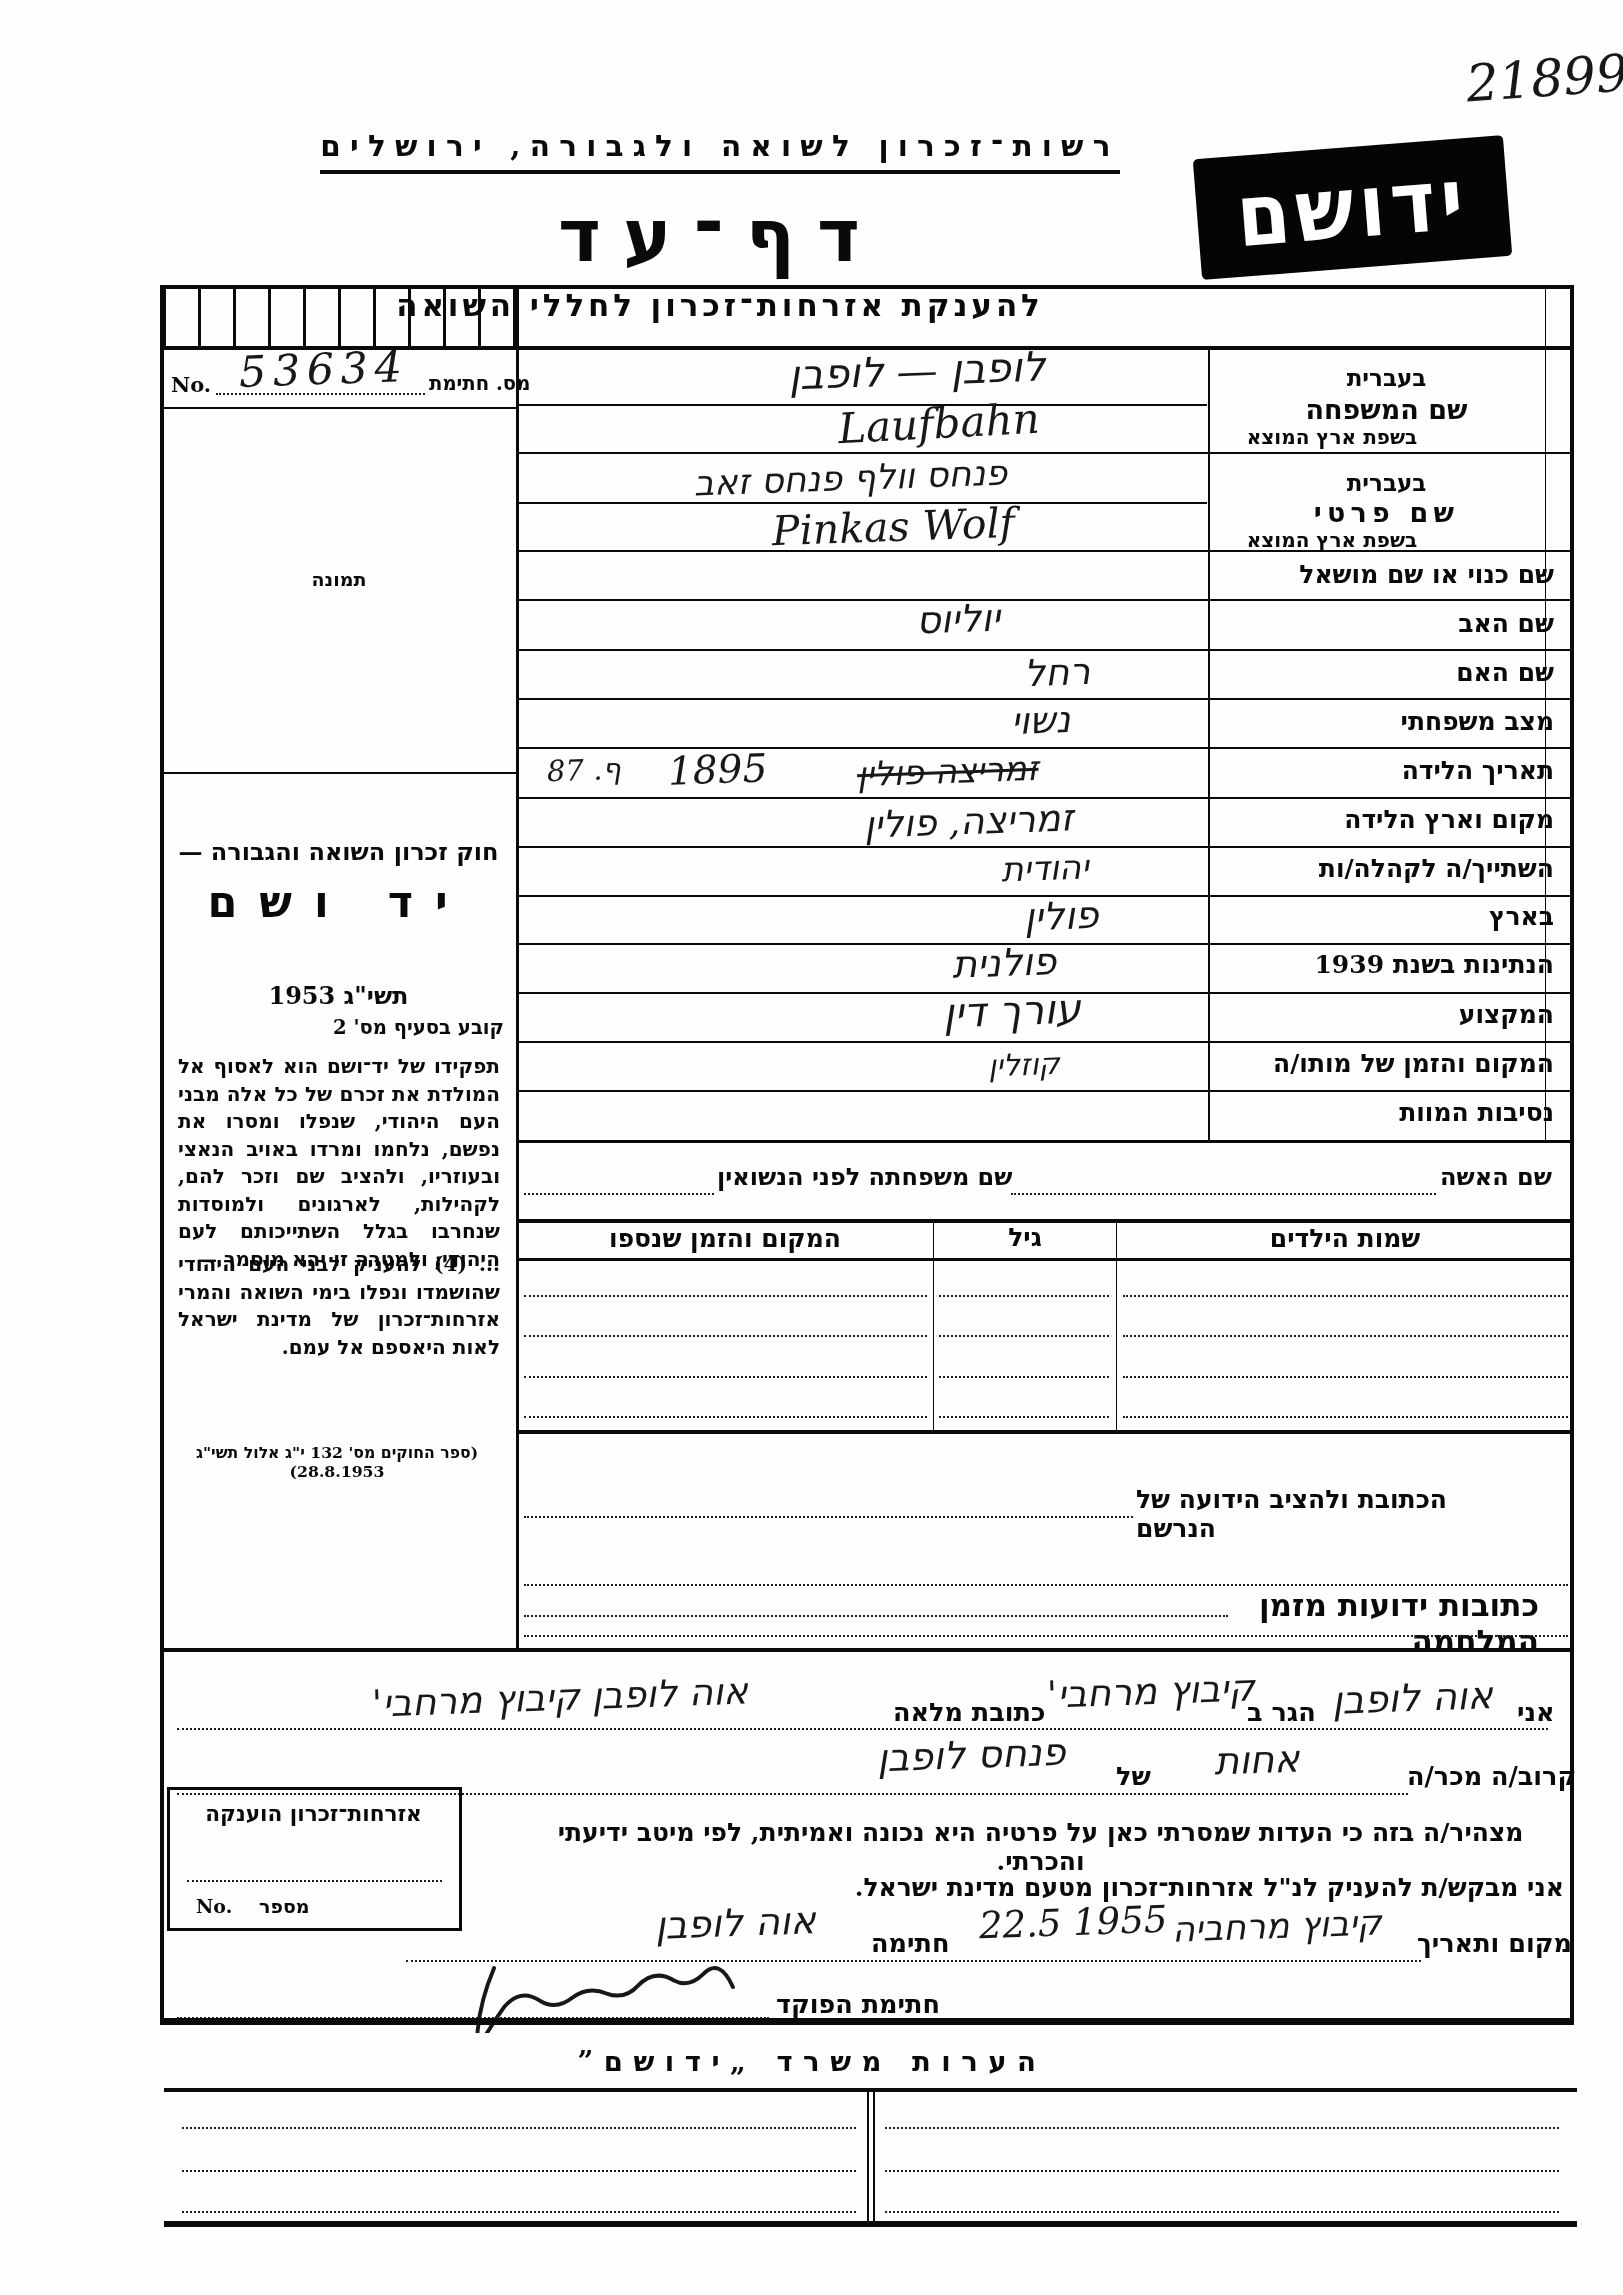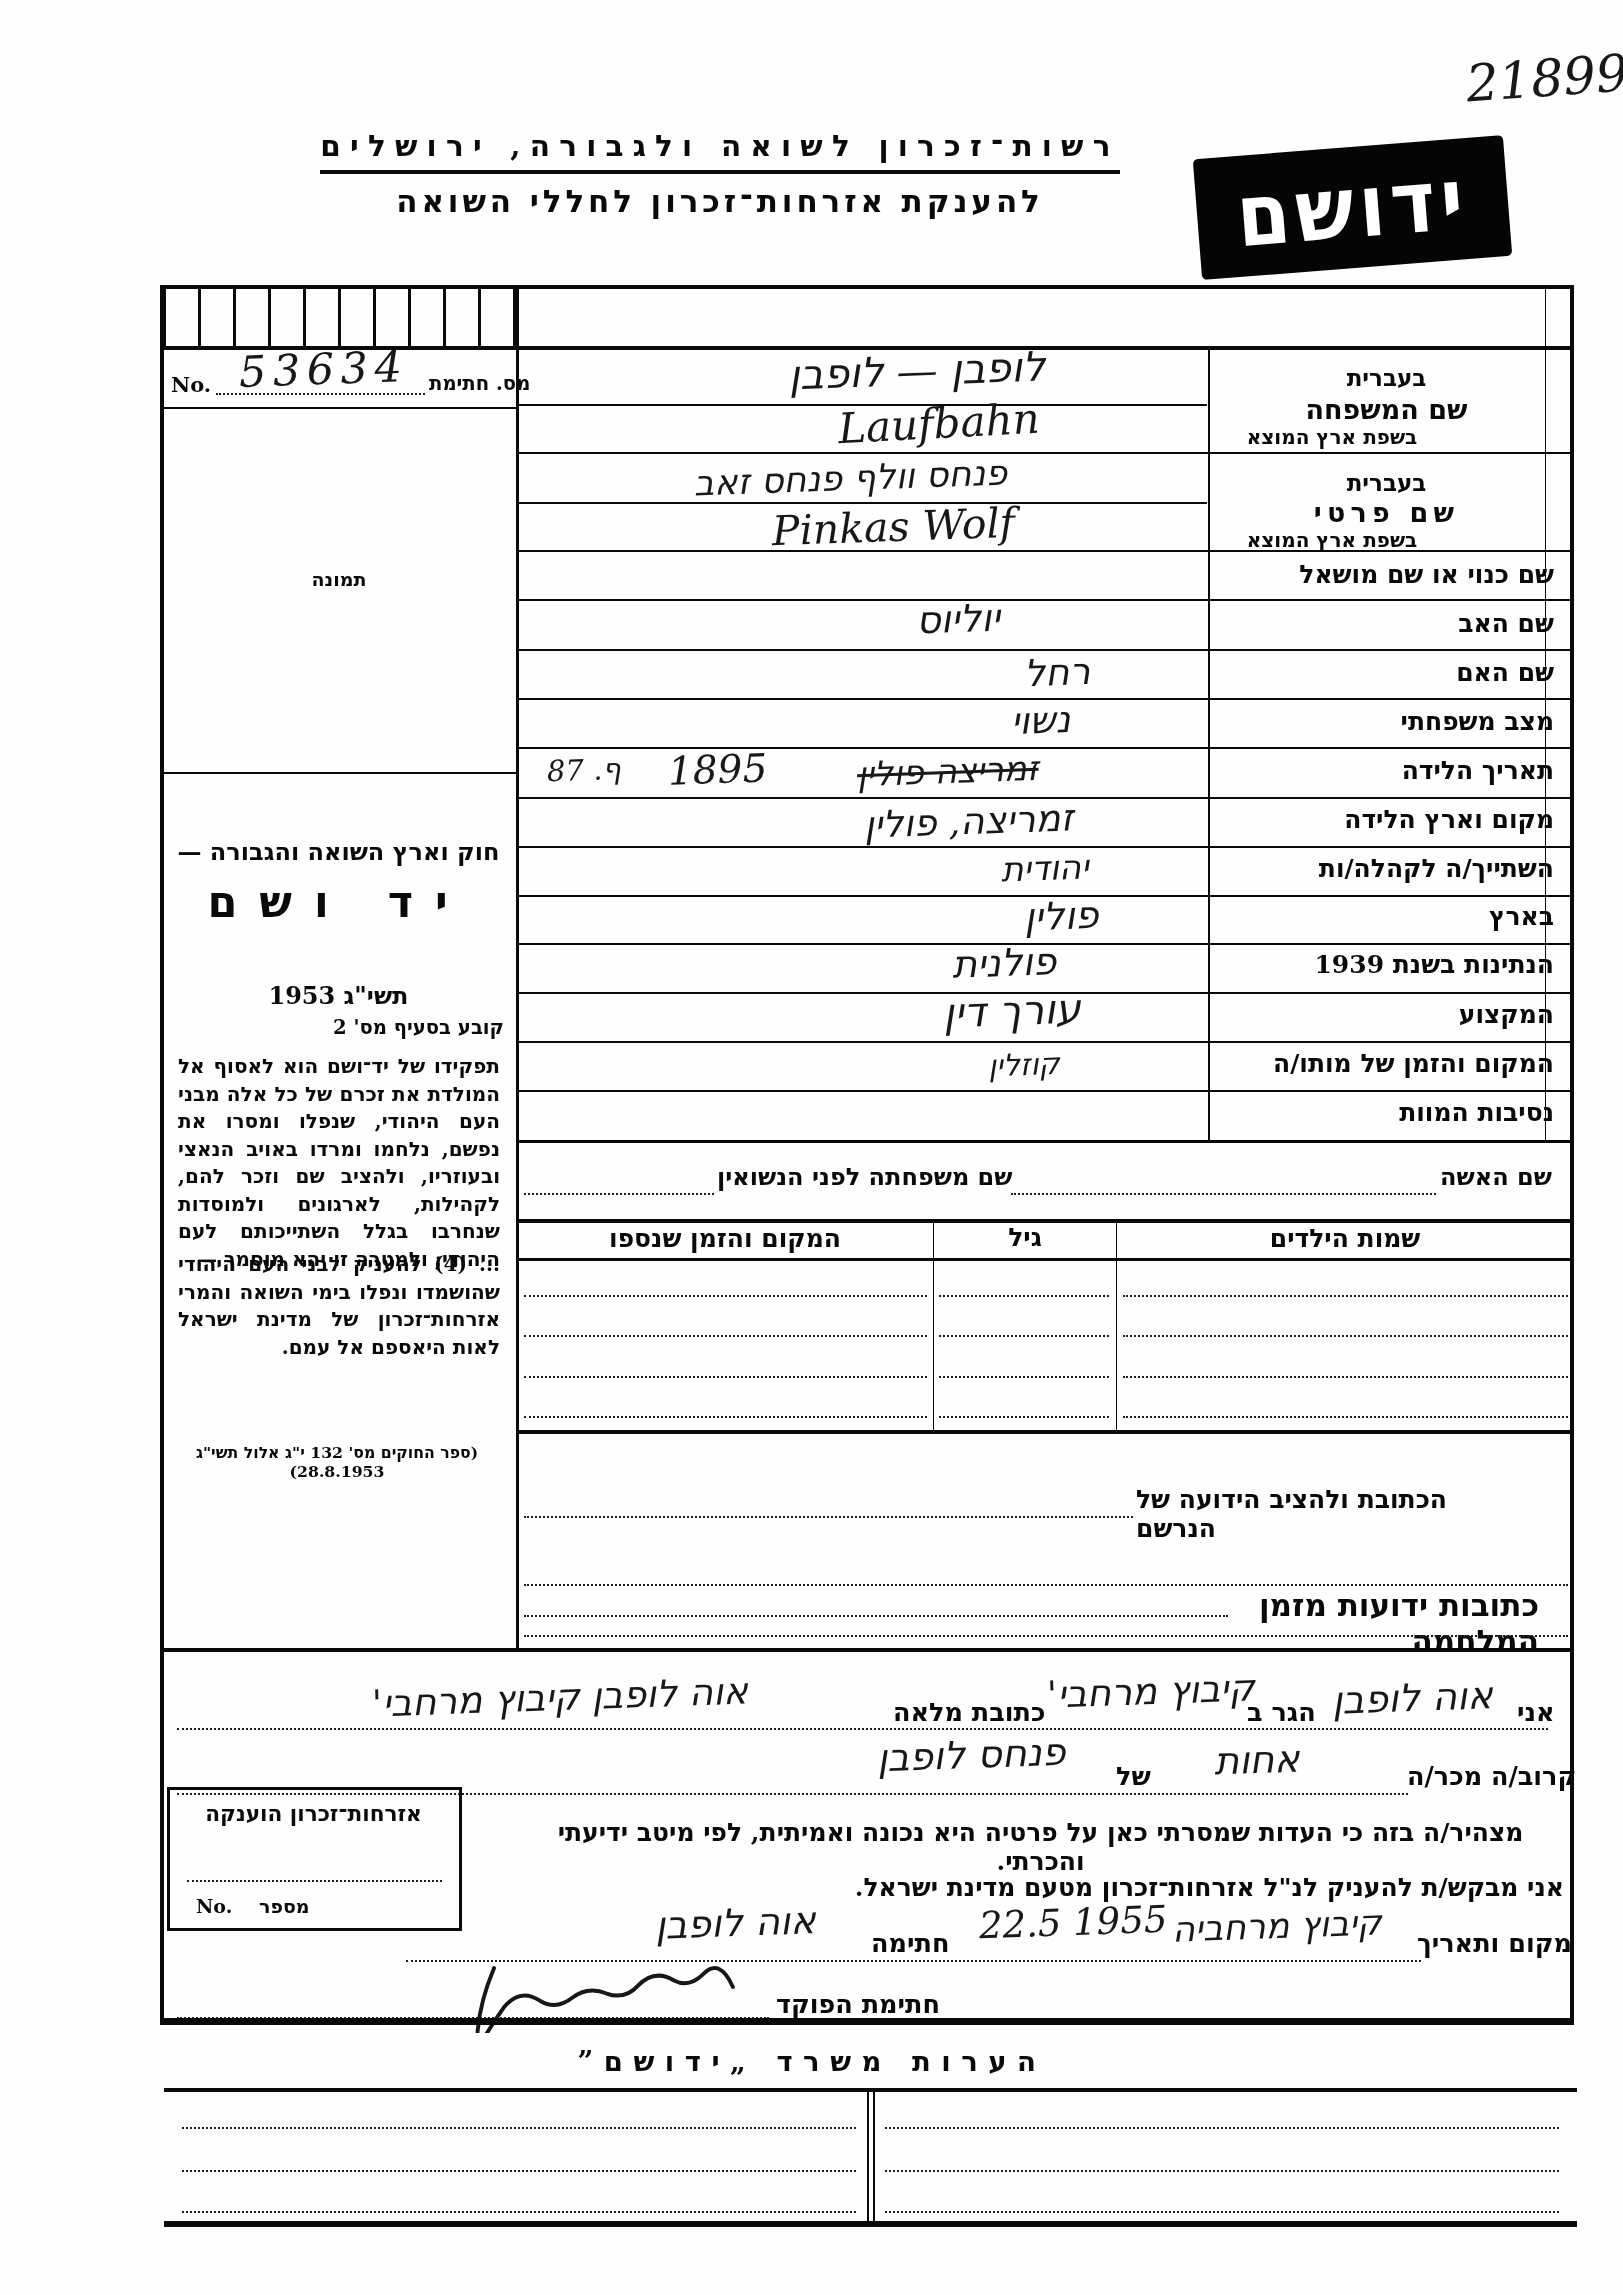--- a/index.html
+++ b/index.html
@@ -27,20 +27,21 @@
 </style>
 </head>
 <body>
 
 <div class="page">
 
   <div class="abs hw" style="left:1466px;top:49px;font-size:51px;transform:rotate(-4deg);direction:ltr;">21899</div>
 
   <div class="abs" style="left:275px;top:128px;width:890px;text-align:center;">
     <div class="printed" style="display:inline-block;font-size:29.5px;letter-spacing:9.2px;border-bottom:4.6px solid #0a0a0a;padding-bottom:6.5px;">רשות־זכרון לשואה ולגבורה, ירושלים</div>
+    <div class="printed" style="font-size:73px;letter-spacing:22px;margin-top:18.3px;">דף־עד</div>
     <div class="printed" style="font-size:31px;letter-spacing:3.9px;margin-top:9.2px;">להענקת אזרחות־זכרון לחללי השואה</div>
   </div>
 
   <div class="stamp">
     <span>ידושם</span>
   </div>
 
   <div class="abs" style="left:160px;top:285px;width:1414px;height:1738px;border:4.6px solid #0a0a0a;box-sizing:border-box;"></div>
 
   <div class="ticks"></div>
@@ -52,21 +53,21 @@
   <div class="abs printed" style="left:429px;top:372px;font-size:19.6px;">מס. חתימת</div>
   <div class="hline" style="left:162px;top:407px;width:354px;height:2px;"></div>
 
   <div class="vline" style="left:516px;top:286px;width:2.6px;height:1363px;"></div>
   <div class="vline" style="left:1208px;top:346px;width:2px;height:795px;"></div>
   <div class="vline" style="left:1545px;top:286px;width:1.3px;height:855px;"></div>
 
   <div class="abs printed" style="left:162px;top:568px;width:354px;text-align:center;font-size:19px;">תמונה</div>
   <div class="hline" style="left:162px;top:772px;width:354px;height:2px;"></div>
 
-  <div class="abs printed" style="left:173px;top:837px;width:331px;text-align:center;font-size:24px;">חוק וארץ השואה והגבורה —</div>
+  <div class="abs printed" style="left:173px;top:837px;width:331px;text-align:center;font-size:24px;">חוק זכרון השואה והגבורה —</div>
   <div class="abs printed" style="left:173px;top:877px;width:331px;text-align:center;font-size:43px;letter-spacing:22px;">יד ושם</div>
   <div class="abs printed" style="left:173px;top:981px;width:331px;text-align:center;font-size:24px;">תשי"ג 1953</div>
   <div class="abs printed" style="left:173px;top:1016px;width:331px;text-align:right;font-size:19.6px;">קובע בסעיף מס' 2</div>
   <div class="abs lawtext" style="left:178px;top:1053px;width:322px;">תפקידו של יד־ושם הוא לאסוף אל המולדת את זכרם של כל אלה מבני העם היהודי, שנפלו ומסרו את נפשם, נלחמו ומרדו באויב הנאצי ובעוזריו, ולהציב שם וזכר להם, לקהילות, לארגונים ולמוסדות שנחרבו בגלל השתייכותם לעם היהודי; ולמטרה זו יהא מוסמך —</div>
   <div class="abs lawtext" style="left:178px;top:1251px;width:322px;">... (4) להעניק לבני העם היהודי שהושמדו ונפלו בימי השואה והמרי אזרחות־זכרון של מדינת ישראל לאות היאספם אל עמם.</div>
   <div class="abs printed" style="left:167px;top:1443px;width:340px;text-align:center;font-size:15.7px;">(ספר החוקים מס' 132 י"ג אלול תשי"ג 28.8.1953)</div>
 
   <div class="hline" style="left:518px;top:404px;width:689px;height:2px;"></div>
   <div class="hline" style="left:518px;top:502px;width:689px;height:2px;"></div>
 

